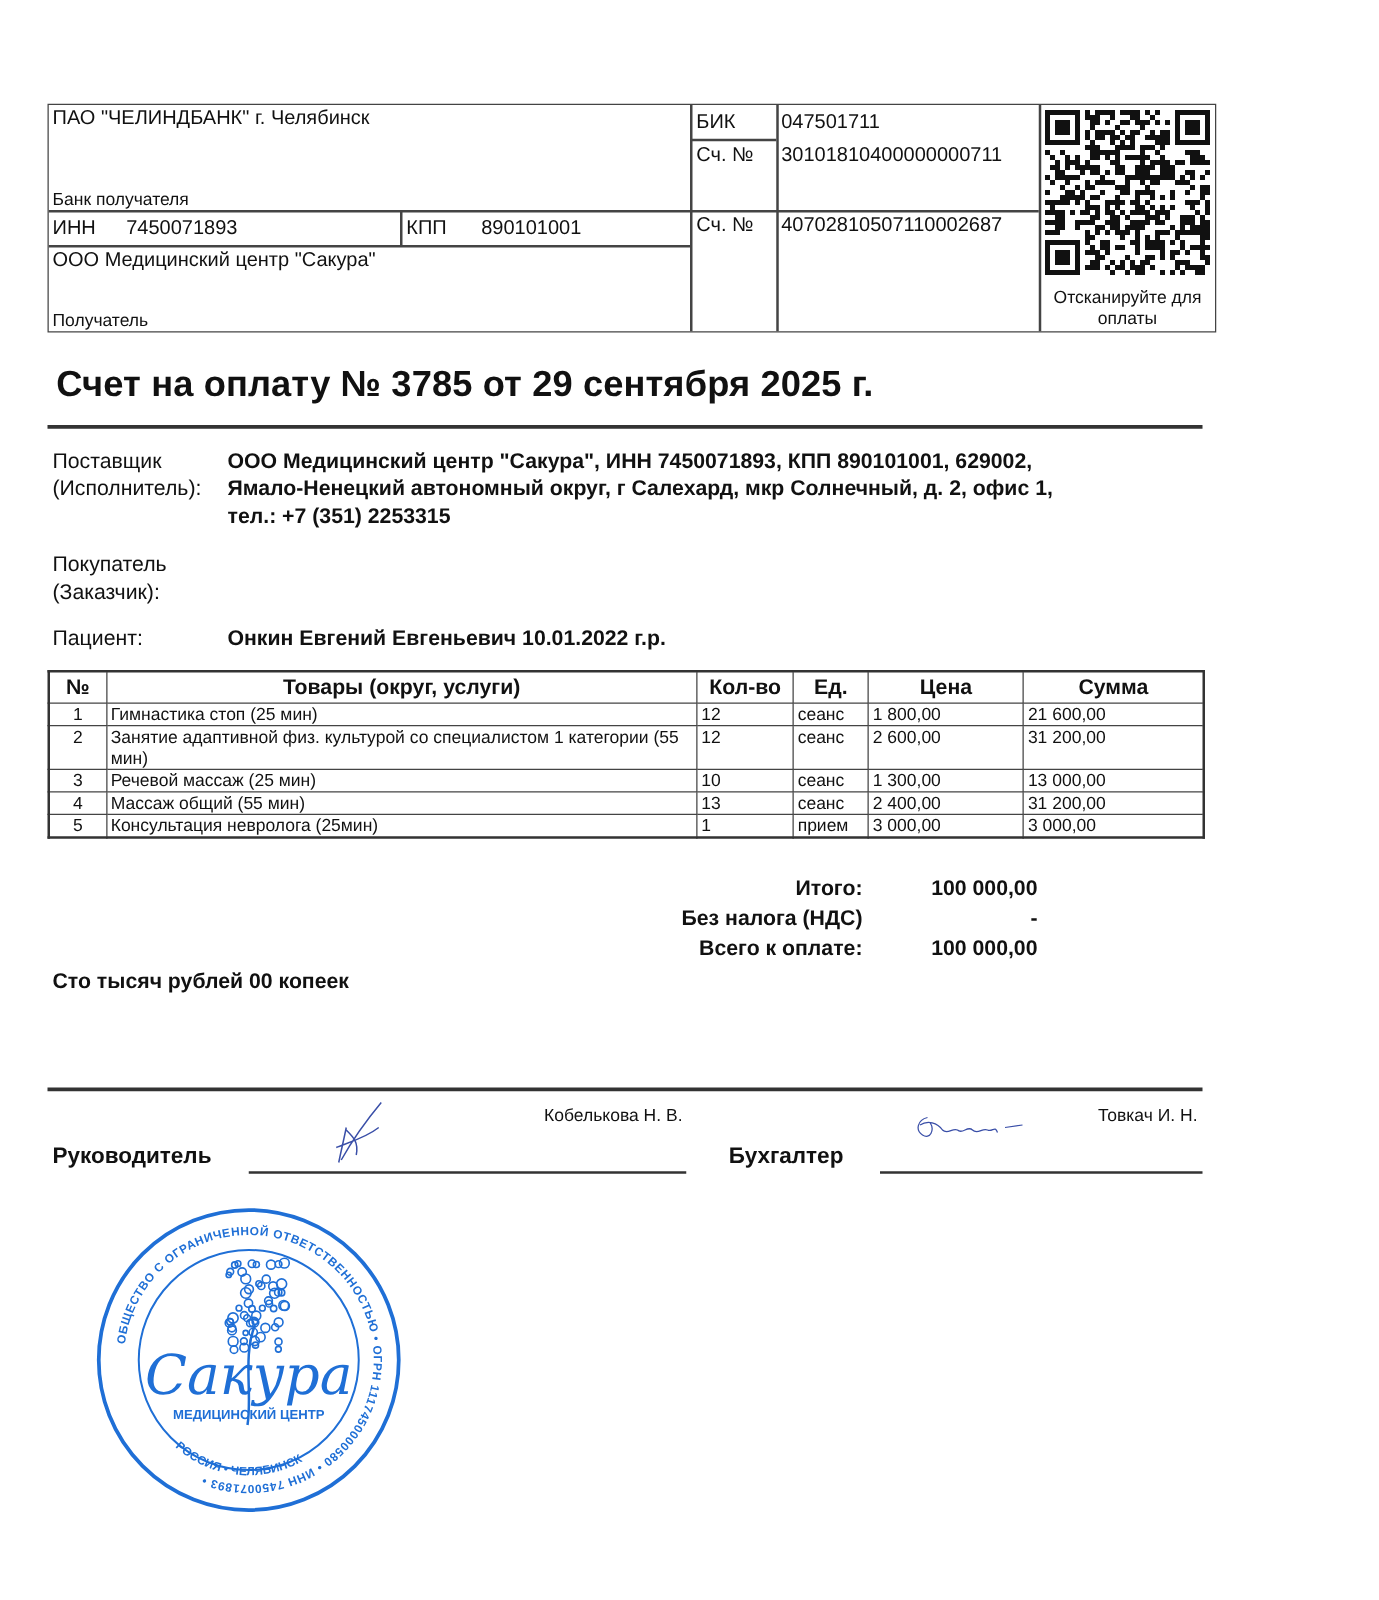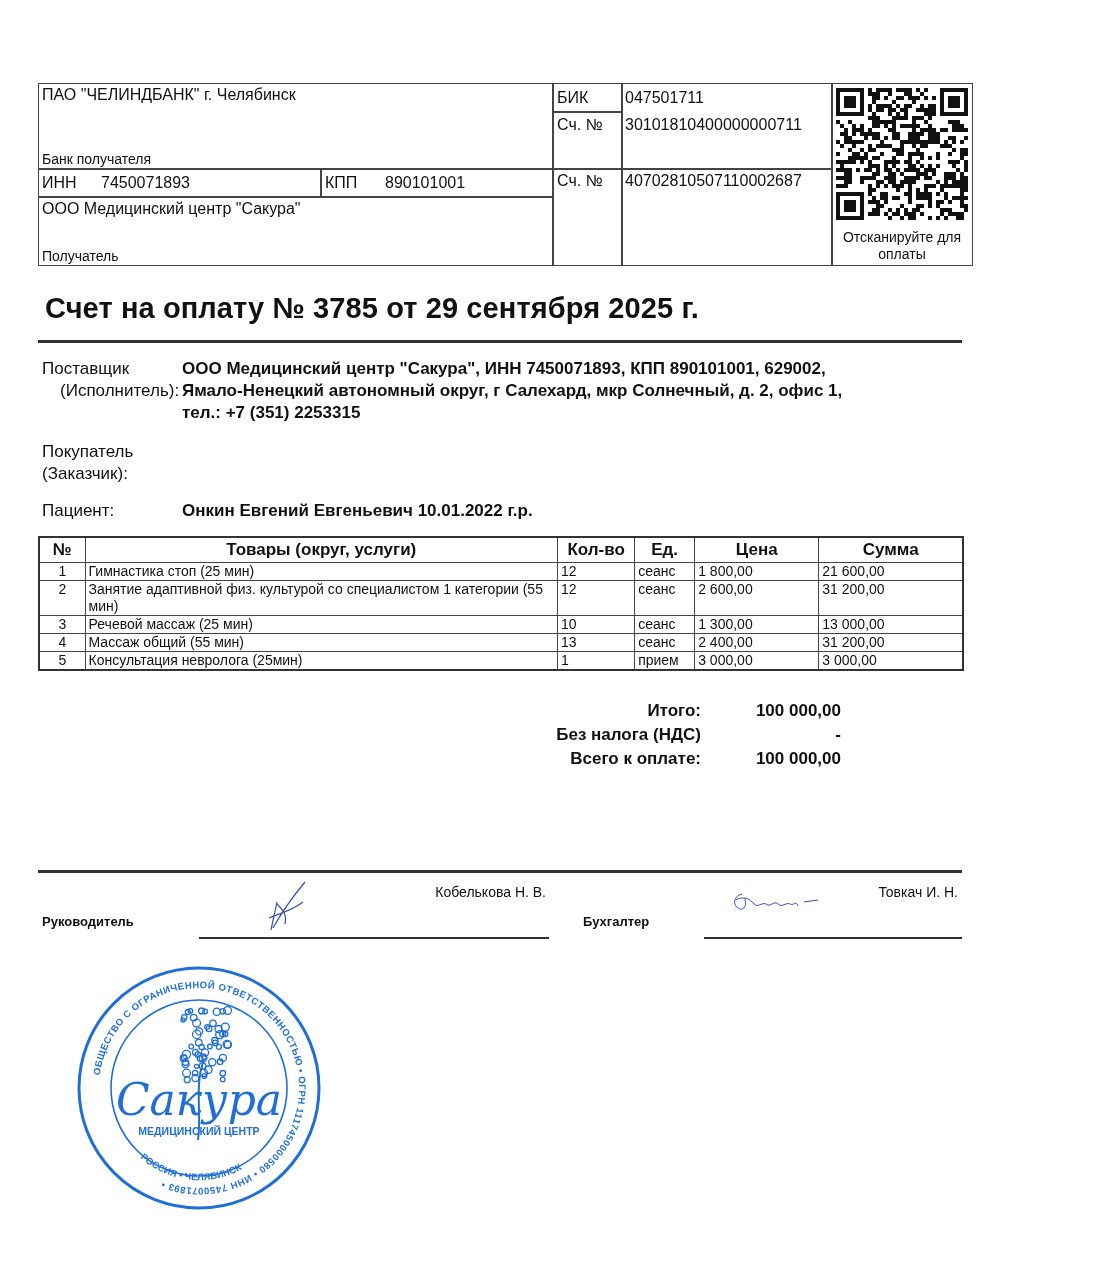--- a/index.html
+++ b/index.html
@@ -31,21 +31,21 @@
   table.items td.num { text-align: center; }
   table.items td.r { text-align: left; }
 
   .totals { position: absolute; top: 698px; font-size: 17px; font-weight: bold; line-height: 25px; }
   .totals .lbl { position: absolute; right: 286px; text-align: right; white-space: nowrap; }
   .totals .val { position: absolute; right: 146px; text-align: right; white-space: nowrap; }
 
   .summary { position: absolute; left: 42px; top: 772px; font-size: 17px; line-height: 25px; }
   .summary .words { font-weight: bold; }
 
-  .sign-label { position: absolute; top: 914px; font-size: 13px; font-weight: bold; }
+  .sign-label { position: absolute; top: 914px; font-size: 18px; font-weight: bold; }
   .sign-line { position: absolute; top: 937px; height: 1.5px; background: #333; }
   .sign-name { position: absolute; top: 884px; font-size: 14px; }
 
   .stamp { position: absolute; left: 76px; top: 965px; width: 246px; height: 246px; }
   .signature { position: absolute; }
 </style>
 </head>
 <body>
 
 <div class="bank">
@@ -525,21 +525,21 @@
       <rect x="1" y="27" width="5" height="5" fill="#fff"></rect>
       <rect x="2" y="28" width="3" height="3" fill="#111"></rect>
     </svg>
   <div class="qr-caption">Отсканируйте для оплаты</div>
 </div>
 
 <div class="title">Счет на оплату № 3785 от 29 сентября 2025 г.</div>
 <div class="rule" style="top:340px; width:924px;"></div>
 
 <div class="party-label" style="top:358px;">Поставщик</div>
-<div class="party-label" style="top:380px;margin-left:18px;">(Исполнитель):</div>
+<div class="party-label" style="top:380px;">(Исполнитель):</div>
 <div class="party-value" style="top:358px;">ООО Медицинский центр "Сакура", ИНН 7450071893, КПП 890101001, 629002,</div>
 <div class="party-value" style="top:380px;">Ямало-Ненецкий автономный округ, г Салехард, мкр Солнечный, д. 2, офис 1,</div>
 <div class="party-value" style="top:402px;">тел.: +7 (351) 2253315</div>
 
 <div class="party-label" style="top:441px;">Покупатель</div>
 <div class="party-label" style="top:463px;">(Заказчик):</div>
 <div class="party-value" style="top:441px;"></div>
 
 <div class="party-label" style="top:500px;">Пациент:</div>
 <div class="party-value" style="top:500px;">Онкин Евгений Евгеньевич 10.01.2022 г.р.</div>
@@ -600,30 +600,31 @@
         <td class="num">5</td>
         <td>Консультация невролога (25мин)</td>
         <td class="r">1</td>
         <td>прием</td>
         <td class="r">3 000,00</td>
         <td class="r">3 000,00</td>
       </tr>
     </tbody>
 </table>
 
-<div class="totals" style="left:16px; width:971px; height:80px;">
+<div class="totals" style="left:5px; width:971px; height:80px;">
   <div class="lbl" style="top:0;">Итого:</div>
   <div class="val" style="top:0;">100 000,00</div>
   <div class="lbl" style="top:24px;">Без налога (НДС)</div>
   <div class="val" style="top:24px;">-</div>
   <div class="lbl" style="top:48px;">Всего к оплате:</div>
   <div class="val" style="top:48px;">100 000,00</div>
 </div>
 
 <div class="summary">
+  <div class="words">Сто тысяч рублей 00 копеек</div>
 </div>
 
 <div class="rule" style="top:870px; width:924px;"></div>
 
 <div class="sign-label" style="left:42px;">Руководитель</div>
 <div class="sign-line" style="left:199px; width:350px;"></div>
 <div class="sign-name" style="right:557px;">Кобелькова Н. В.</div>
 <svg class="signature" style="left:265px; top:880px;" width="45" height="52" viewBox="0 0 45 52">
   <path d="M40 2 C30 14, 18 30, 8 48 M12 22 C10 32, 8 40, 6 50 M12 24 C18 30, 22 34, 20 44 M4 38 C14 34, 28 30, 38 22" fill="none" stroke="#3a4fa8" stroke-width="1.2"></path>
 </svg>

